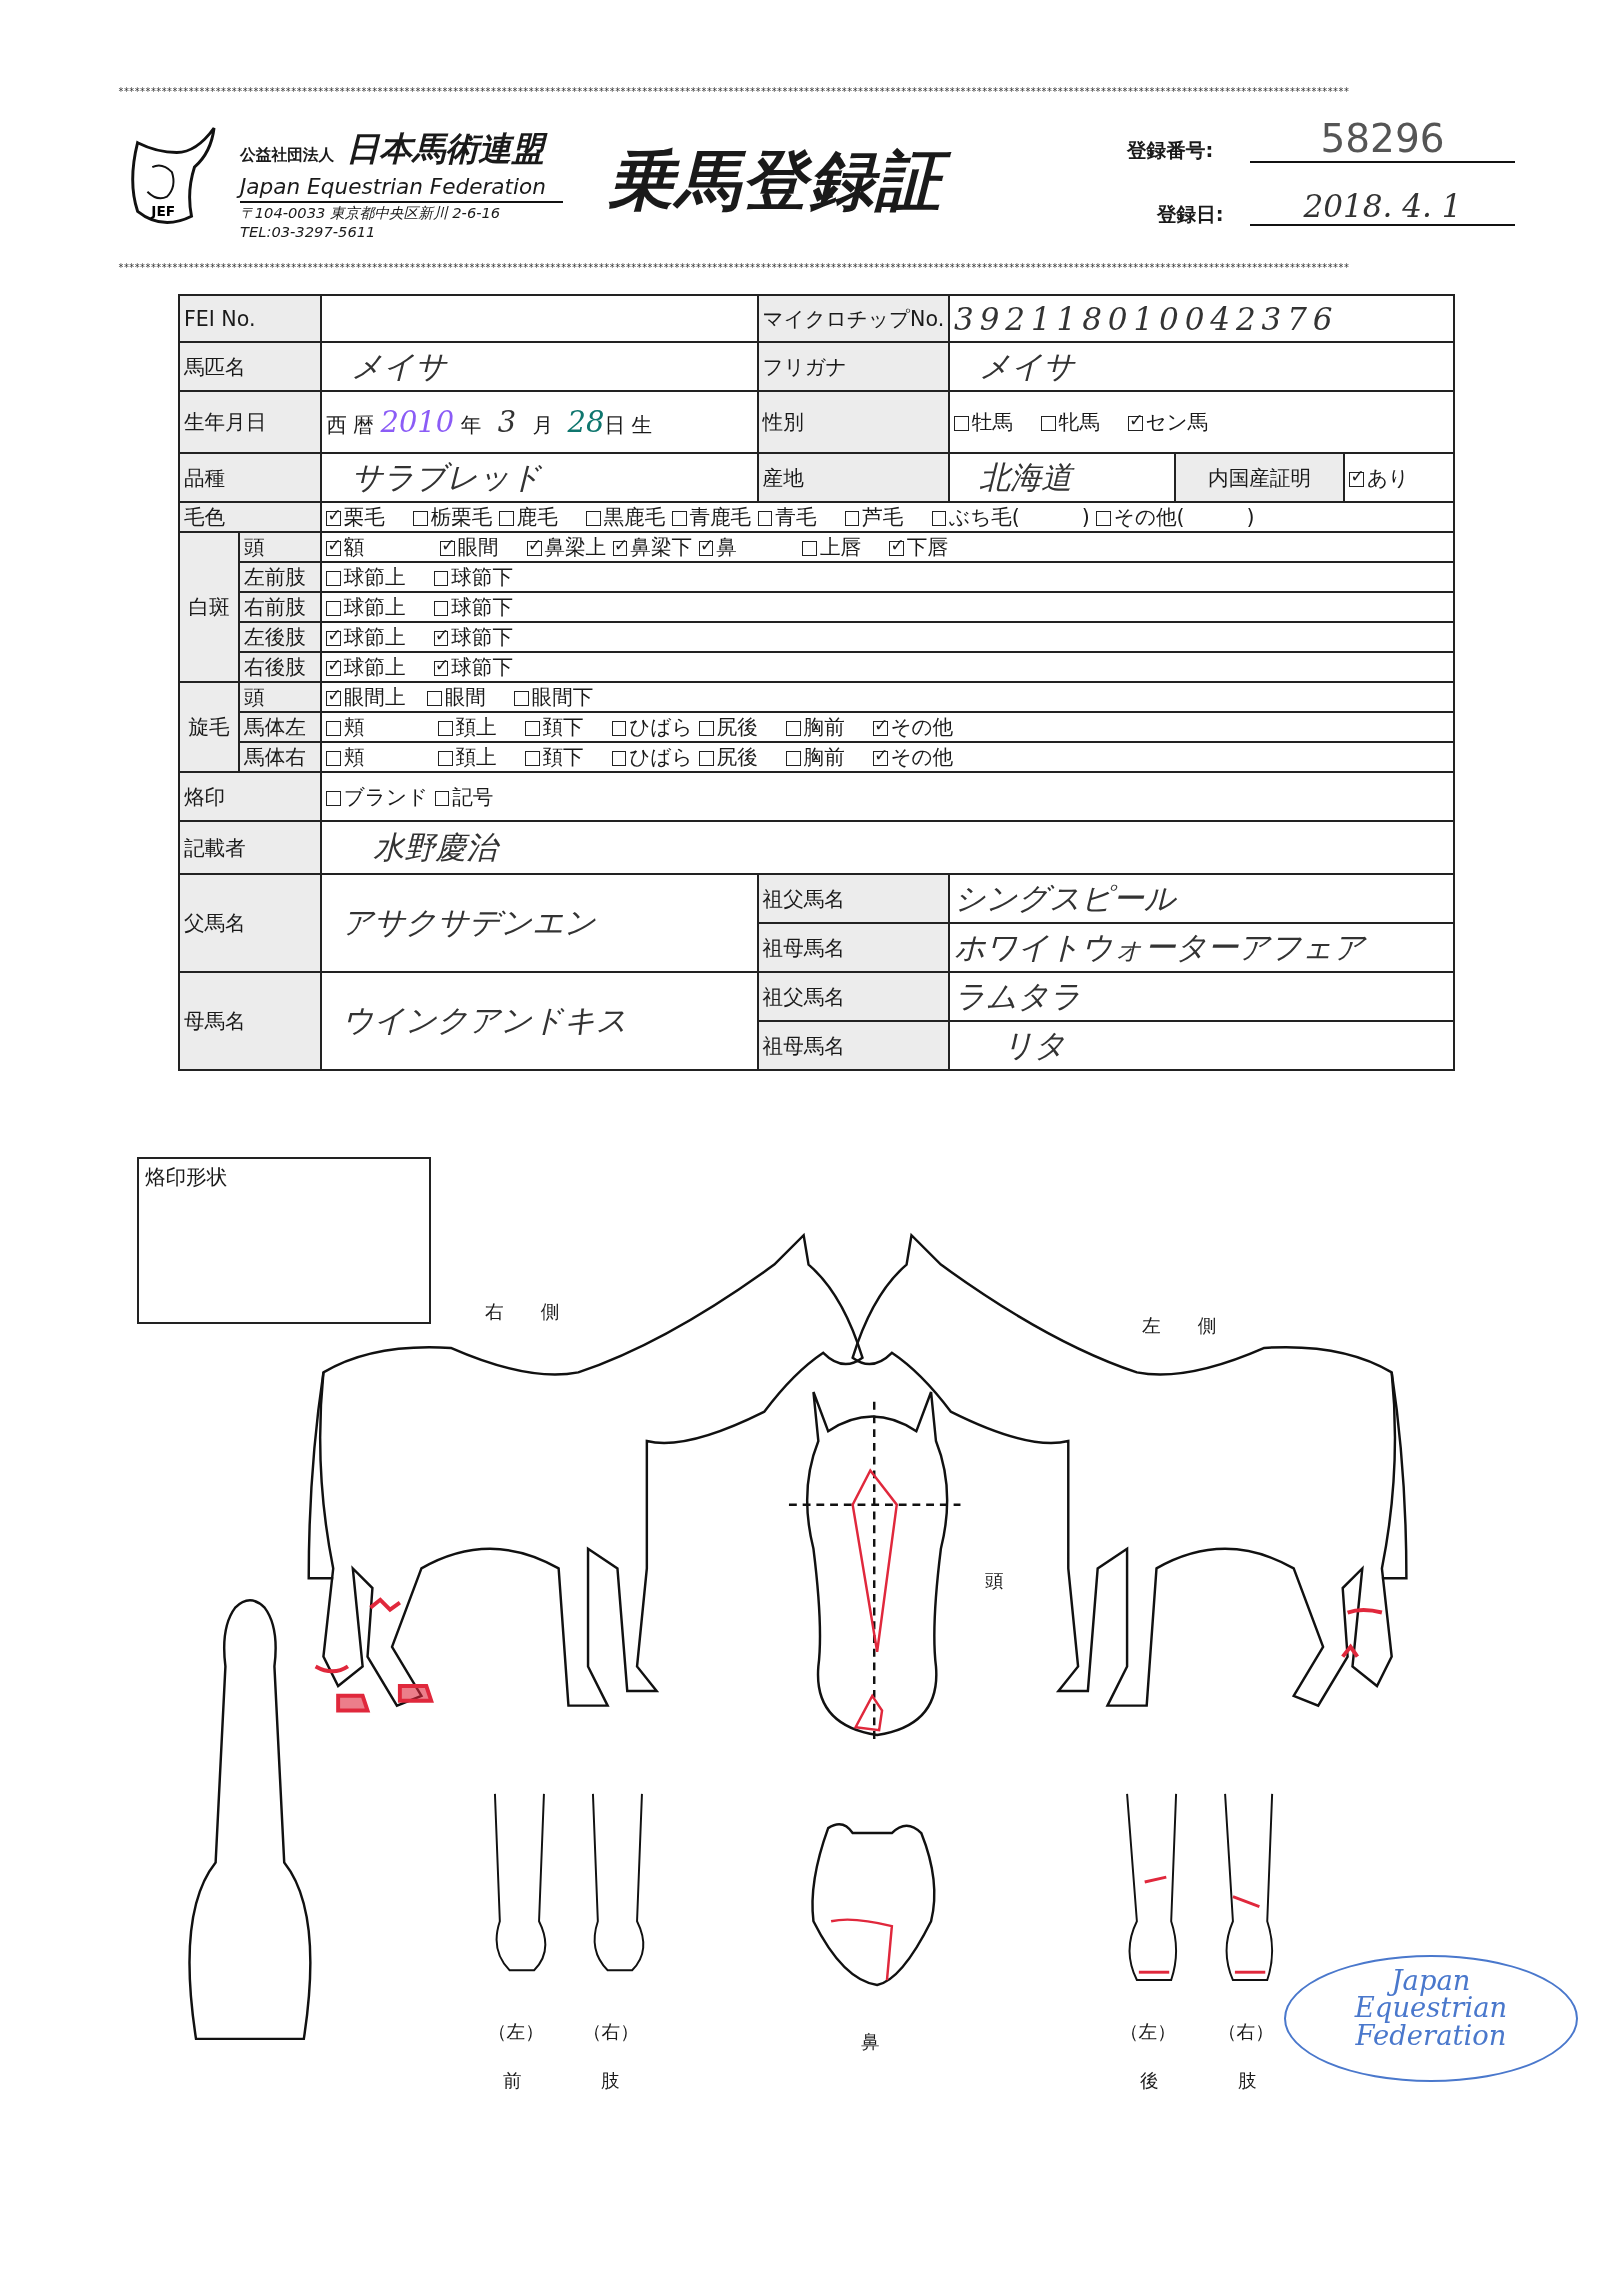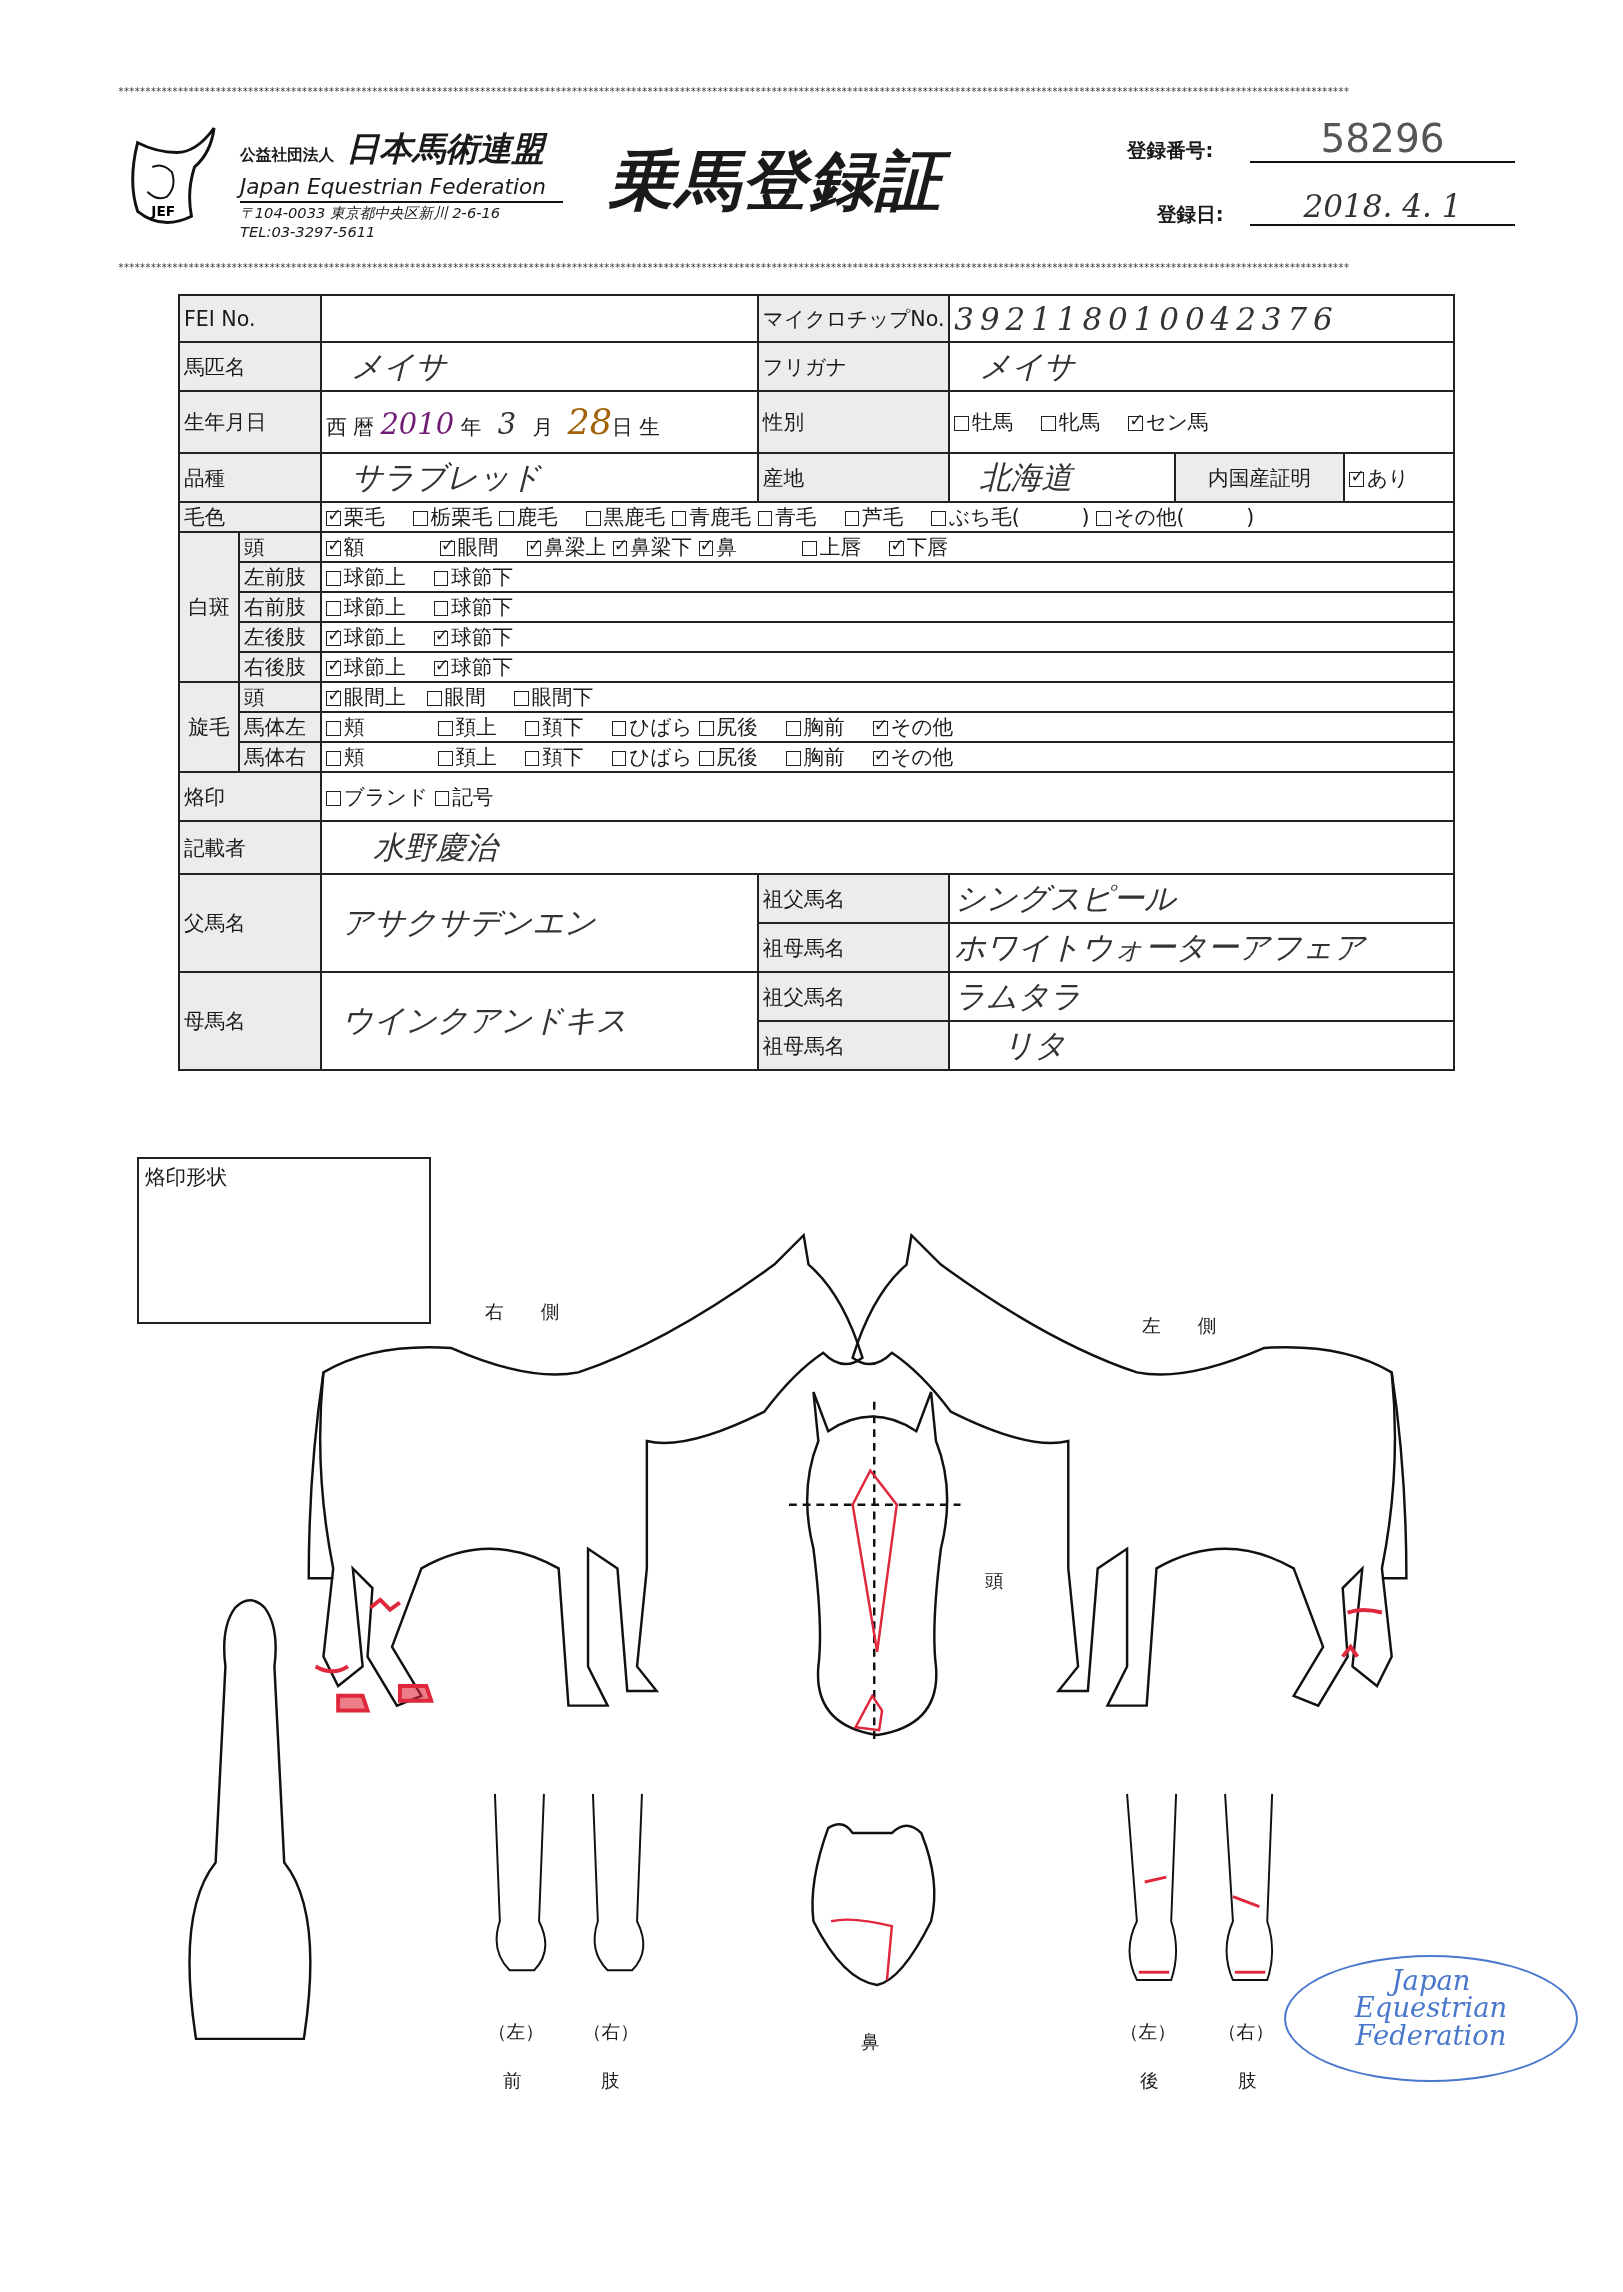--- a/index.html
+++ b/index.html
@@ -76,25 +76,25 @@
   <tr style="height:49px">
     <td class="lab" colspan="2">馬匹名</td>
     <td class="hand" style="padding-left:29px">メイサ</td>
     <td class="lab">フリガナ</td>
     <td class="hand" colspan="3" style="padding-left:29px">メイサ</td>
   </tr>
   <tr style="height:62px">
     <td class="lab" colspan="2">生年月日</td>
     <td>
       <span>西 暦</span>
-      <span class="hand" style="font-family:'DejaVu Serif',serif;font-style:italic;font-size:29px;color:#701a75">2010</span>
+      <span class="hand" style="font-family:'DejaVu Serif',serif;font-style:italic;font-size:29px;color:#8b5cf6">2010</span>
       <span>年</span>
       <span style="font-family:'DejaVu Serif',serif;font-style:italic;font-size:29px;color:#333;margin:0 9.8px">3</span>
       <span>月</span>
-      <span style="font-family:'DejaVu Serif',serif;font-style:italic;font-size:35px;color:#a16207;margin-left:7.8px">28</span><span>日</span>
+      <span style="font-family:'DejaVu Serif',serif;font-style:italic;font-size:29px;color:#0f766e;margin-left:7.8px">28</span><span>日</span>
       <span>生</span>
     </td>
     <td class="lab">性別</td>
     <td colspan="3">
       <span class="opt"><span class="cb"></span><span>牡馬</span></span>
       <span class="opt"><span class="cb"></span><span>牝馬</span></span>
       <span class="opt"><span class="cb on"></span><span>セン馬</span></span>
     </td>
   </tr>
   <tr style="height:49px">

